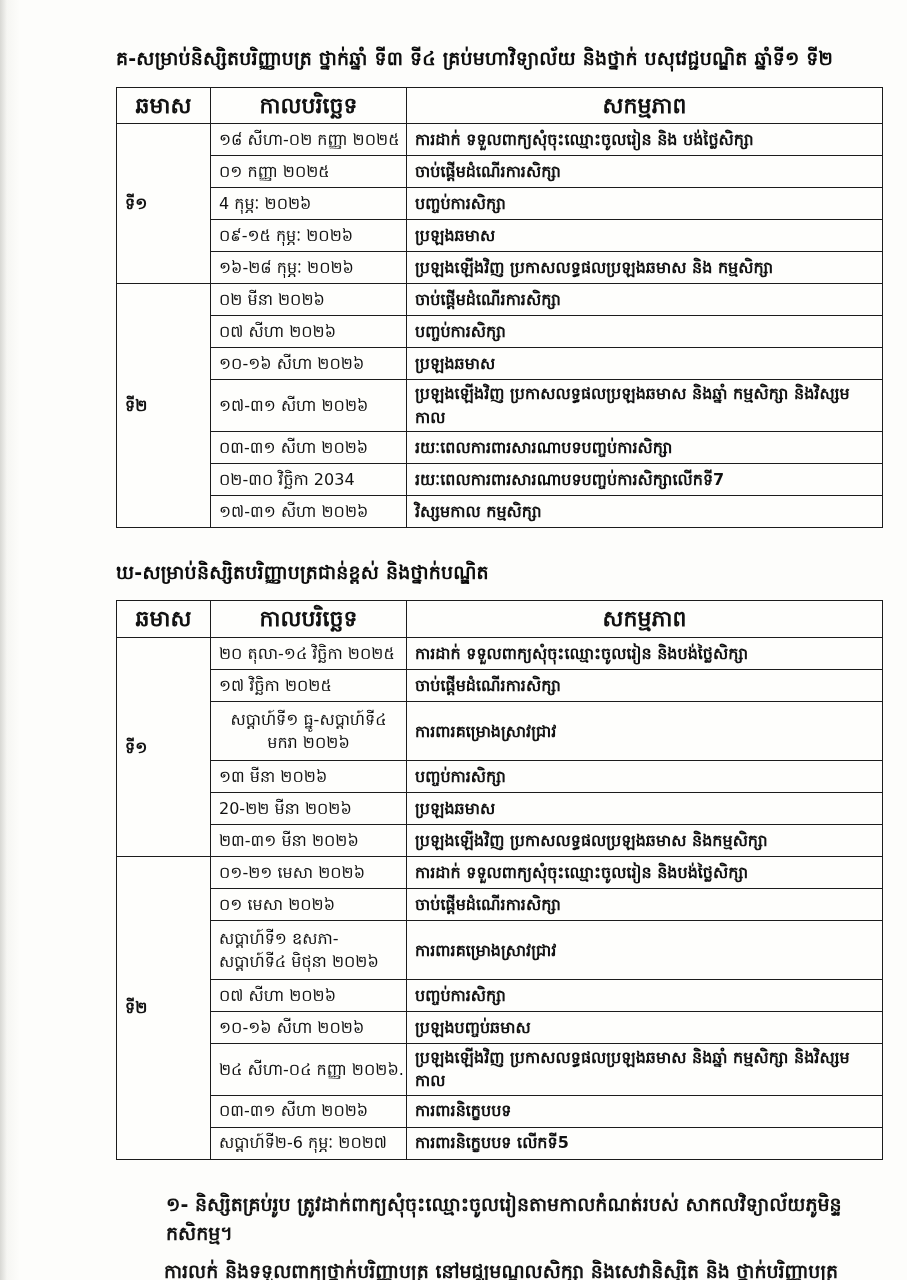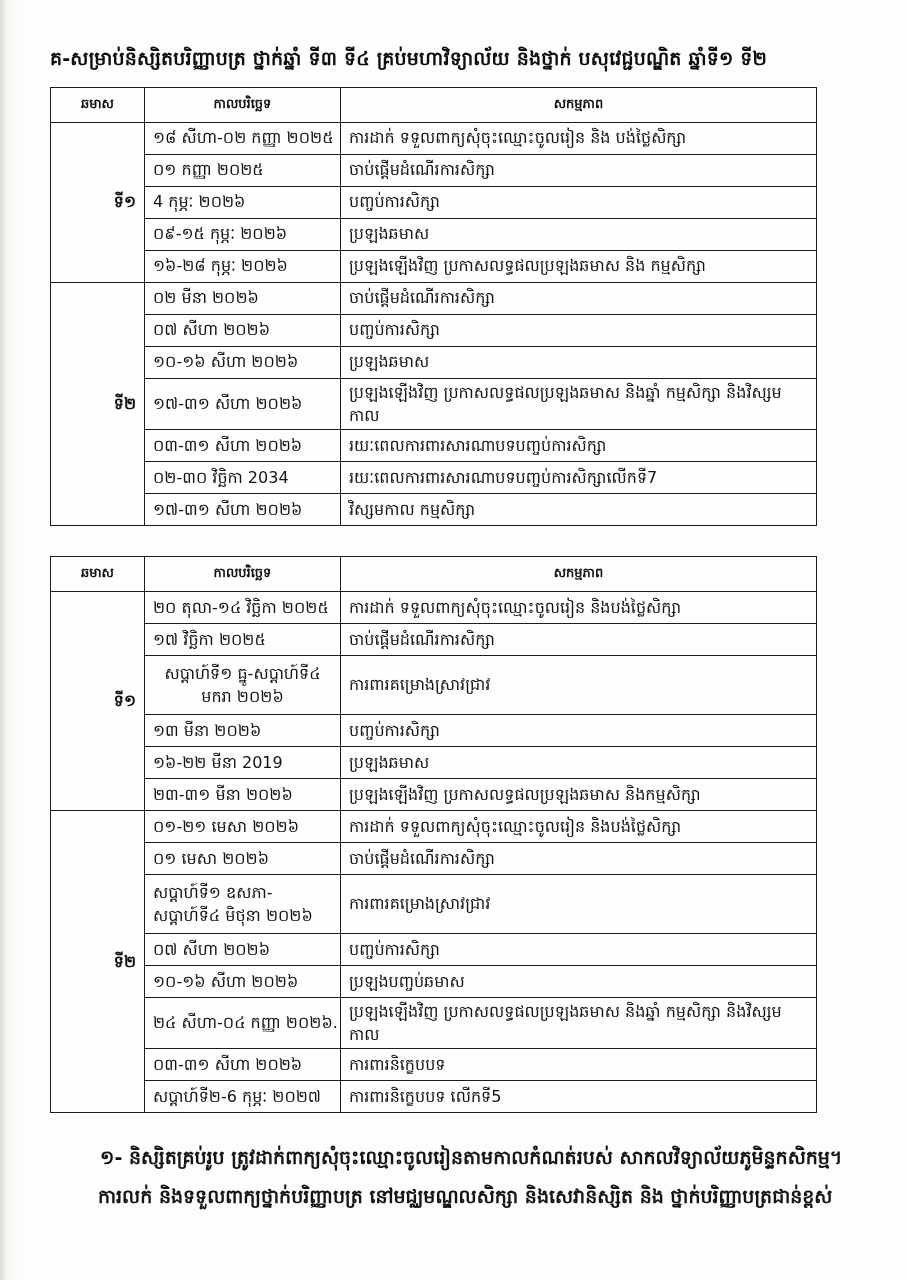--- a/index.html
+++ b/index.html
@@ -8,21 +8,21 @@
     background:#e9e9e7;
     font-family:"DejaVu Sans", sans-serif;
     color:#151515;
   }
   .page{
     position:relative;
     width:907px;height:1280px;
     background:linear-gradient(90deg,#d8d8d4 0px,#f6f6f3 7px,#fdfdfb 20px,#fdfdfb 100%);
     overflow:hidden;
     box-sizing:border-box;
-    padding:44px 40px 0 50px;
+    padding:44px 40px 0 116px;
   }
   .sec-title{
     font-size:19px;
     font-weight:bold;
     color:#0d0d0d;
     letter-spacing:.2px;
     margin:0 0 14px 0;
     line-height:1.5;
   }
   table.sched{
@@ -37,32 +37,32 @@
     padding:2px 8px;
     font-size:16px;
     line-height:1.45;
     color:#121212;
     overflow:hidden;
   }
   table.sched th{
     height:30px;
     font-weight:bold;
     text-align:center;
-    font-size:13px;
+    font-size:22px;
     margin-left:20px;
   }
   table.sched td{height:27px;}
   table.sched tr.tall td{height:54px;}
   td.sem{
-    text-align:right;
+    text-align:left;
     font-weight:bold;
     font-size:17px;
   }
   td.date{padding-left:10px;white-space:nowrap;}
-  td.act{padding-left:12px;}
+  td.act{padding-left:12px;font-weight:bold;}
   .col-sem{width:94px;}
   .col-date{width:196px;}
   .col-act{width:476px;}
   .notes{margin-top:6px;}
   .notes .sec-title{margin-bottom:10px;}
   .note-line{
     font-size:19px;
     line-height:1.55;
     margin-left:48px;
     margin-bottom:9px;
@@ -138,20 +138,21 @@
           <td class="date">០២-៣០ វិច្ឆិកា 2034</td>
           <td class="act">រយៈពេលការពារសារណាបទបញ្ចប់ការសិក្សាលើកទី7</td>
         </tr>
         <tr>
           <td class="date">១៧-៣១ សីហា ២០២៦</td>
           <td class="act">វិស្សមកាល កម្មសិក្សា</td>
         </tr>
       </tbody>
   </table>
 
+  <div class="sec-title">ឃ-សម្រាប់និស្សិតបរិញ្ញាបត្រជាន់ខ្ពស់ និងថ្នាក់បណ្ឌិត</div>
 
   <table class="sched">
     <colgroup>
         <col class="col-sem">
         <col class="col-date">
         <col class="col-act">
       </colgroup>
     <thead>
       <tr>
         <th>ឆមាស</th>
@@ -171,21 +172,21 @@
         </tr>
         <tr class="tall">
           <td class="date" style="white-space: normal; text-align: center;">សប្ដាហ៍ទី១ ធ្នូ-សប្ដាហ៍ទី៤ មករា ២០២៦</td>
           <td class="act">ការពារគម្រោងស្រាវជ្រាវ</td>
         </tr>
         <tr>
           <td class="date">១៣ មីនា ២០២៦</td>
           <td class="act">បញ្ចប់ការសិក្សា</td>
         </tr>
         <tr>
-          <td class="date">១៦-២២ មីនា 2019</td>
+          <td class="date">20-២២ មីនា ២០២៦</td>
           <td class="act">ប្រឡងឆមាស</td>
         </tr>
         <tr>
           <td class="date">២៣-៣១ មីនា ២០២៦</td>
           <td class="act">ប្រឡងឡើងវិញ ប្រកាសលទ្ធផលប្រឡងឆមាស និងកម្មសិក្សា</td>
         </tr>
         <tr>
           <td class="sem" rowspan="8">ទី២</td>
           <td class="date">០១-២១ មេសា ២០២៦</td>
           <td class="act">ការដាក់ ទទួលពាក្យសុំចុះឈ្មោះចូលរៀន និងបង់ថ្លៃសិក្សា</td>

